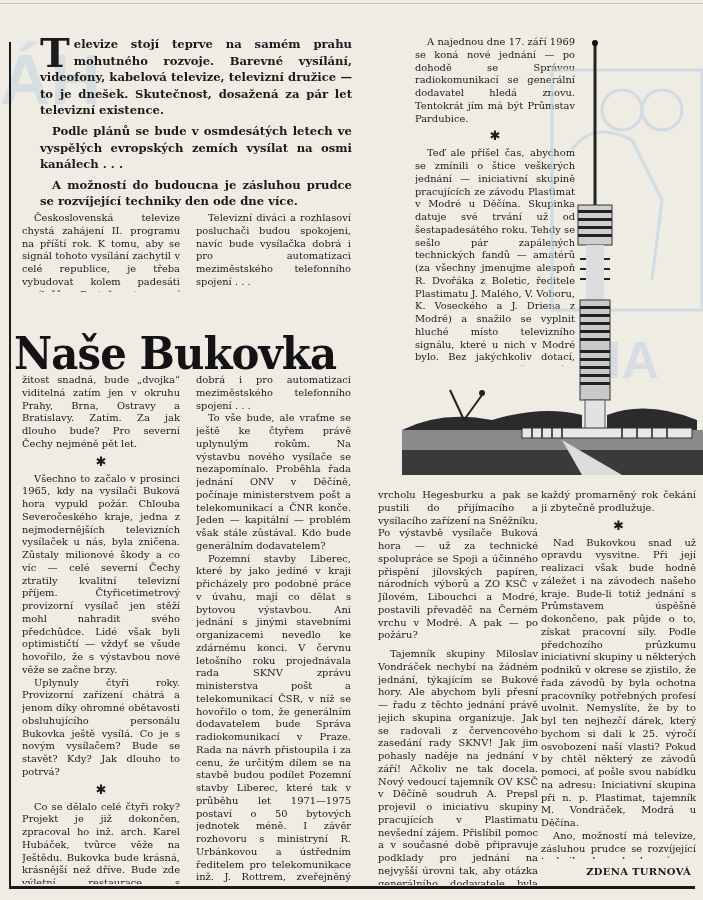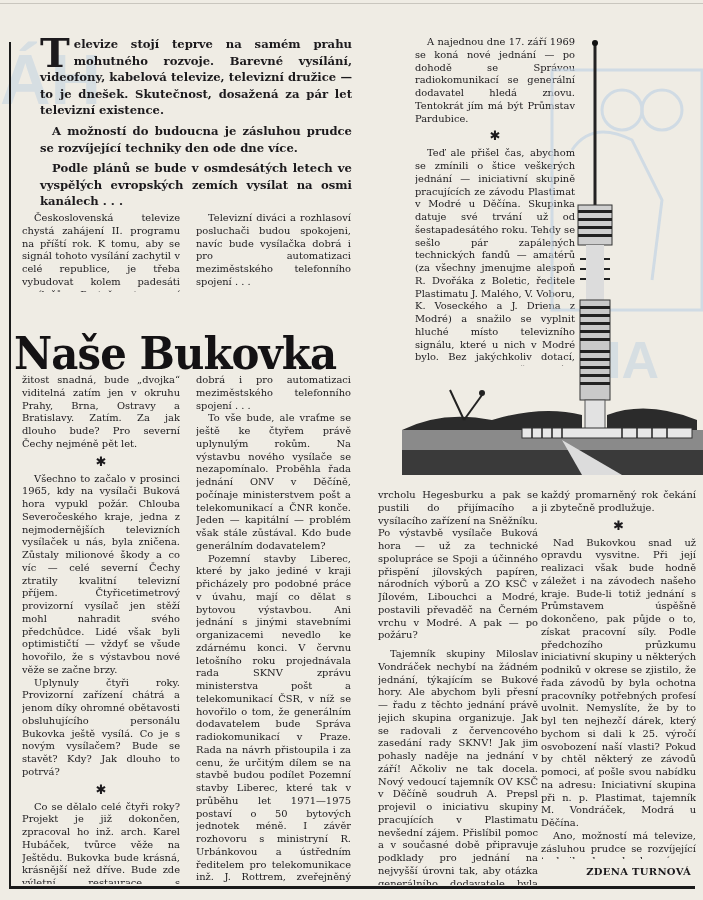--- a/index.html
+++ b/index.html
@@ -60,22 +60,22 @@
   <div class="frame-top"></div>
 
   <div class="ghost" style="left:0;top:40px;font-size:70px;">ÁH</div>
   <div class="ghost" style="left:584px;top:330px;font-size:52px;">HA</div>
 
   <div class="frame-left"></div>
   <div class="frame-bottom"></div>
 
   <div class="lead">
     <p class="first"><span class="dropcap">T</span><span>elevize stojí teprve na samém prahu mohutného rozvoje. Barevné vysílání, videofony, kabelová televize, televizní družice — to je dnešek. Skutečnost, dosažená za pár let televizní existence.</span></p>
+    <p>Podle plánů se bude v osmdesátých letech ve vyspělých evropských zemích vysílat na osmi kanálech . . .</p>
     <p>A možností do budoucna je zásluhou prudce se rozvíjející techniky den ode dne více.</p>
-    <p>Podle plánů se bude v osmdesátých letech ve vyspělých evropských zemích vysílat na osmi kanálech . . .</p>
   </div>
 
   <div class="col" style="left:22px;top:212px;width:158px;height:80px;overflow:hidden;">
     <p>Československá televize chystá zahájení II. programu na příští rok. K tomu, aby se signál tohoto vysílání zachytil v celé republice, je třeba vybudovat kolem padesáti vysílačů. Protože to není záležitost snadná, bude „dvojka“ viditelná zatím jen v okruhu Prahy, Brna, Ostravy a Bratislavy. Zatím. Za jak dlouho bude? Pro severní Čechy nejméně pět let.</p>
   </div>
 
   <div class="col" style="left:196px;top:212px;width:155px;height:80px;overflow:hidden;">
     <p>Televizní diváci a rozhlasoví posluchači budou spokojeni, navíc bude vysílačka dobrá i pro automatizaci meziměstského telefonního spojení . . .</p>
   </div>
 

